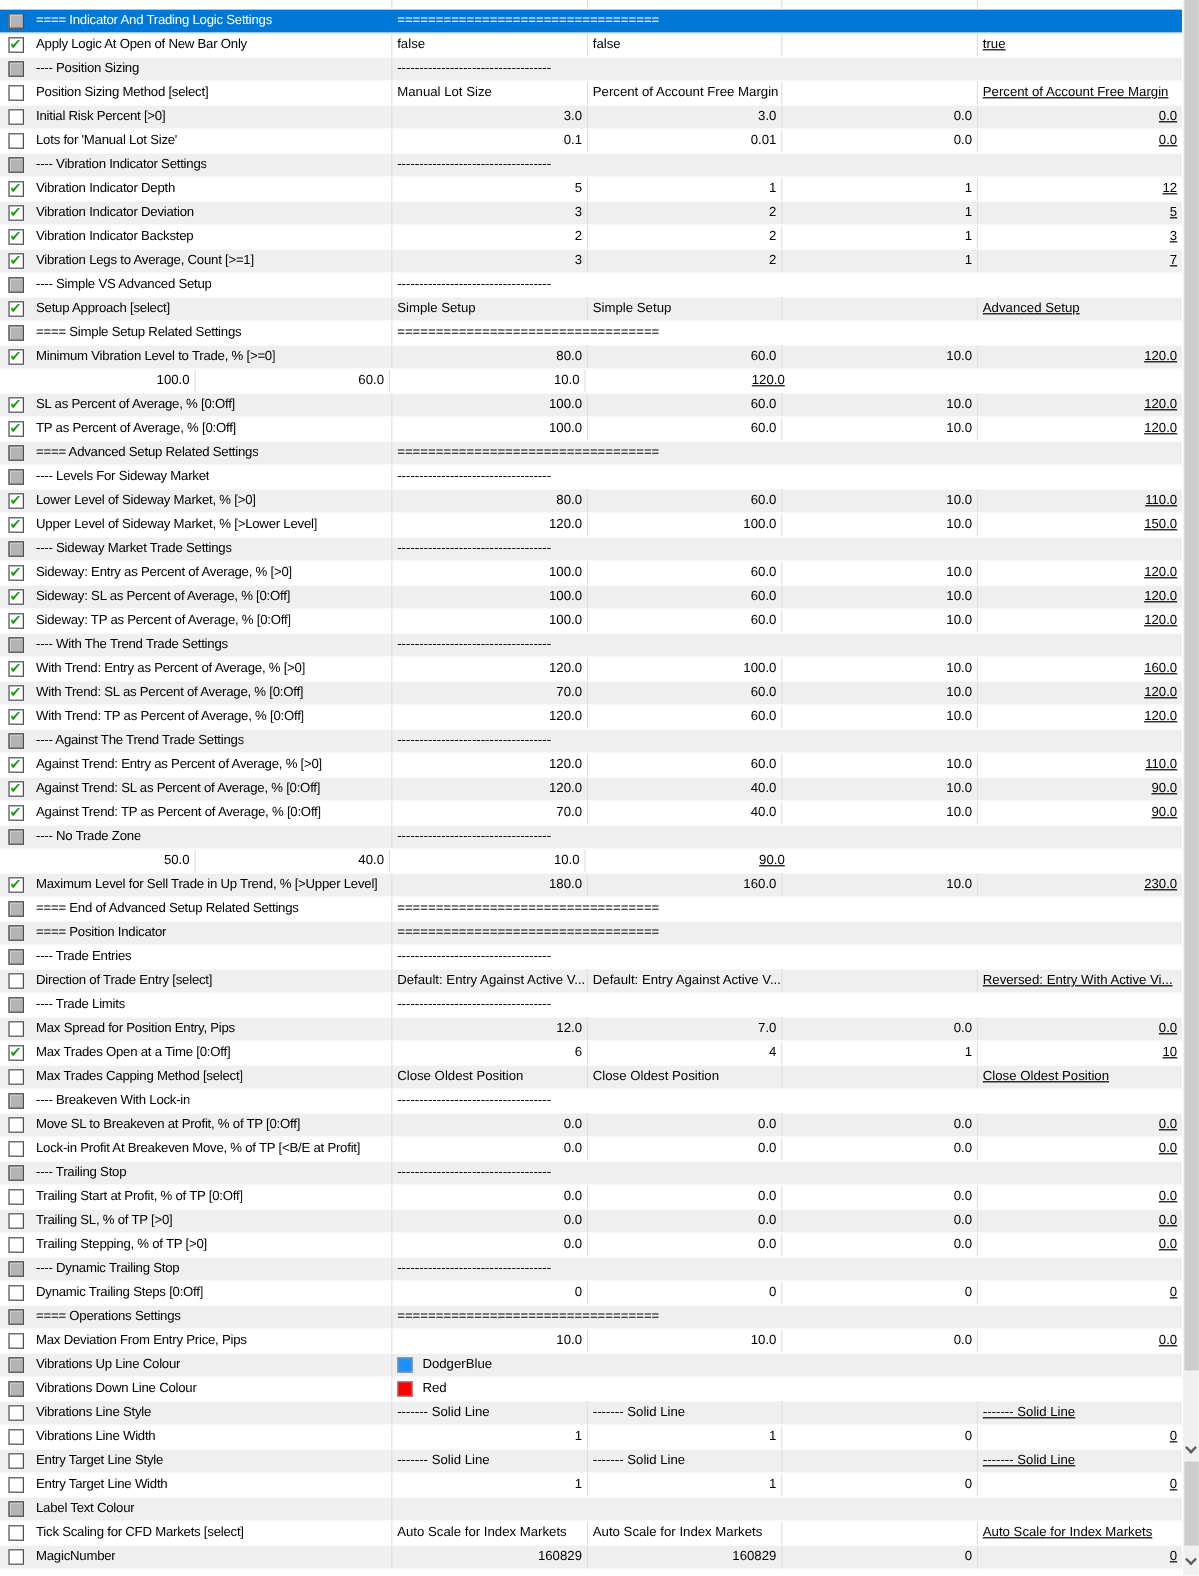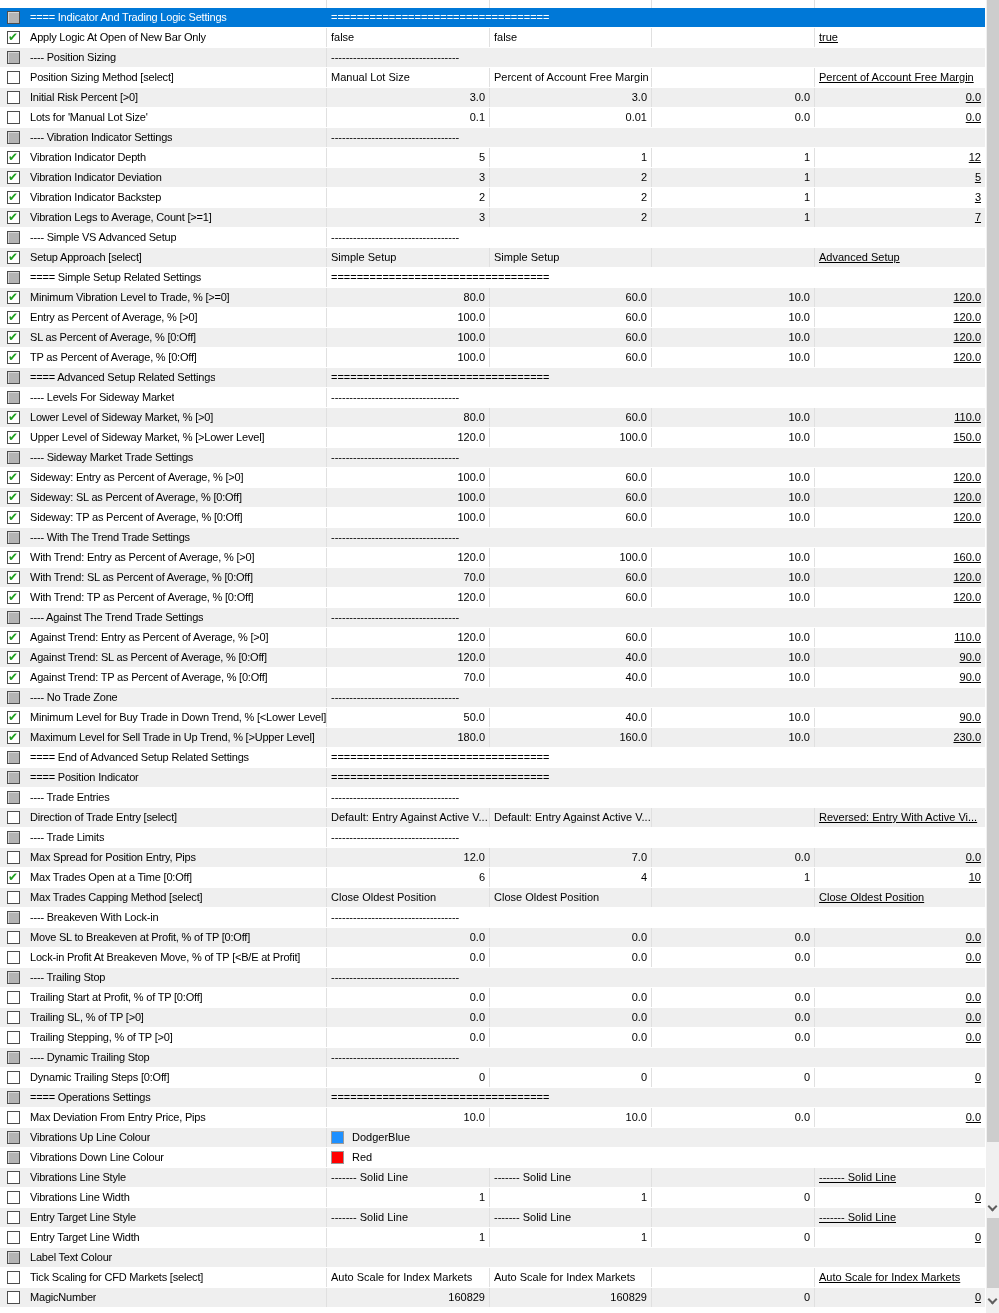--- a/index.html
+++ b/index.html
@@ -182,24 +182,20 @@
         <div class="cell c-param">
           <span class="cb on"></span>
           <span class="lbl">Minimum Vibration Level to Trade, % [&gt;=0]</span>
         </div>
         <div class="cell c-v num">80.0</div>
         <div class="cell c-s1 num">60.0</div>
         <div class="cell c-s2 num">10.0</div>
         <div class="cell c-s3 num">120.0</div>
       </div>
       <div class="row">
-        <div class="cell c-param">
-          <span class="cb on"></span>
-          <span class="lbl">Entry as Percent of Average, % [&gt;0]</span>
-        </div>
         <div class="cell c-v num">100.0</div>
         <div class="cell c-s1 num">60.0</div>
         <div class="cell c-s2 num">10.0</div>
         <div class="cell c-s3 num">120.0</div>
       </div>
       <div class="row alt">
         <div class="cell c-param">
           <span class="cb on"></span>
           <span class="lbl">SL as Percent of Average, % [0:Off]</span>
         </div>
@@ -364,24 +360,20 @@
         <div class="cell c-s3 num">90.0</div>
       </div>
       <div class="row alt">
         <div class="cell c-param">
           <span class="cb sec"></span>
           <span class="lbl">---- No Trade Zone</span>
         </div>
         <div class="cell c-wide">-----------------------------------</div>
       </div>
       <div class="row">
-        <div class="cell c-param">
-          <span class="cb on"></span>
-          <span class="lbl">Minimum Level for Buy Trade in Down Trend, % [&lt;Lower Level]</span>
-        </div>
         <div class="cell c-v num">50.0</div>
         <div class="cell c-s1 num">40.0</div>
         <div class="cell c-s2 num">10.0</div>
         <div class="cell c-s3 num">90.0</div>
       </div>
       <div class="row alt">
         <div class="cell c-param">
           <span class="cb on"></span>
           <span class="lbl">Maximum Level for Sell Trade in Up Trend, % [&gt;Upper Level]</span>
         </div>

